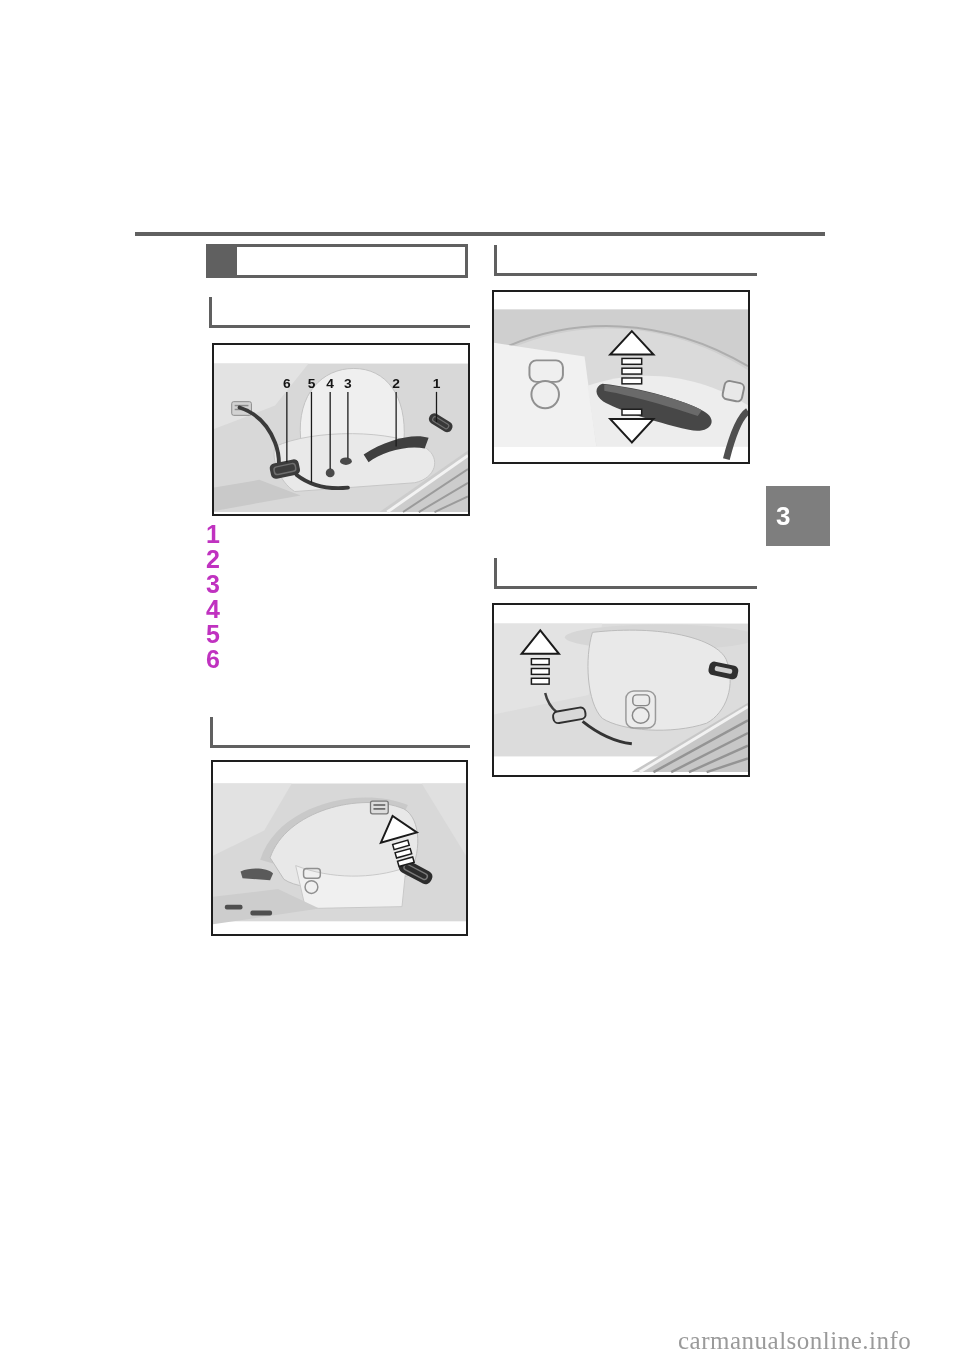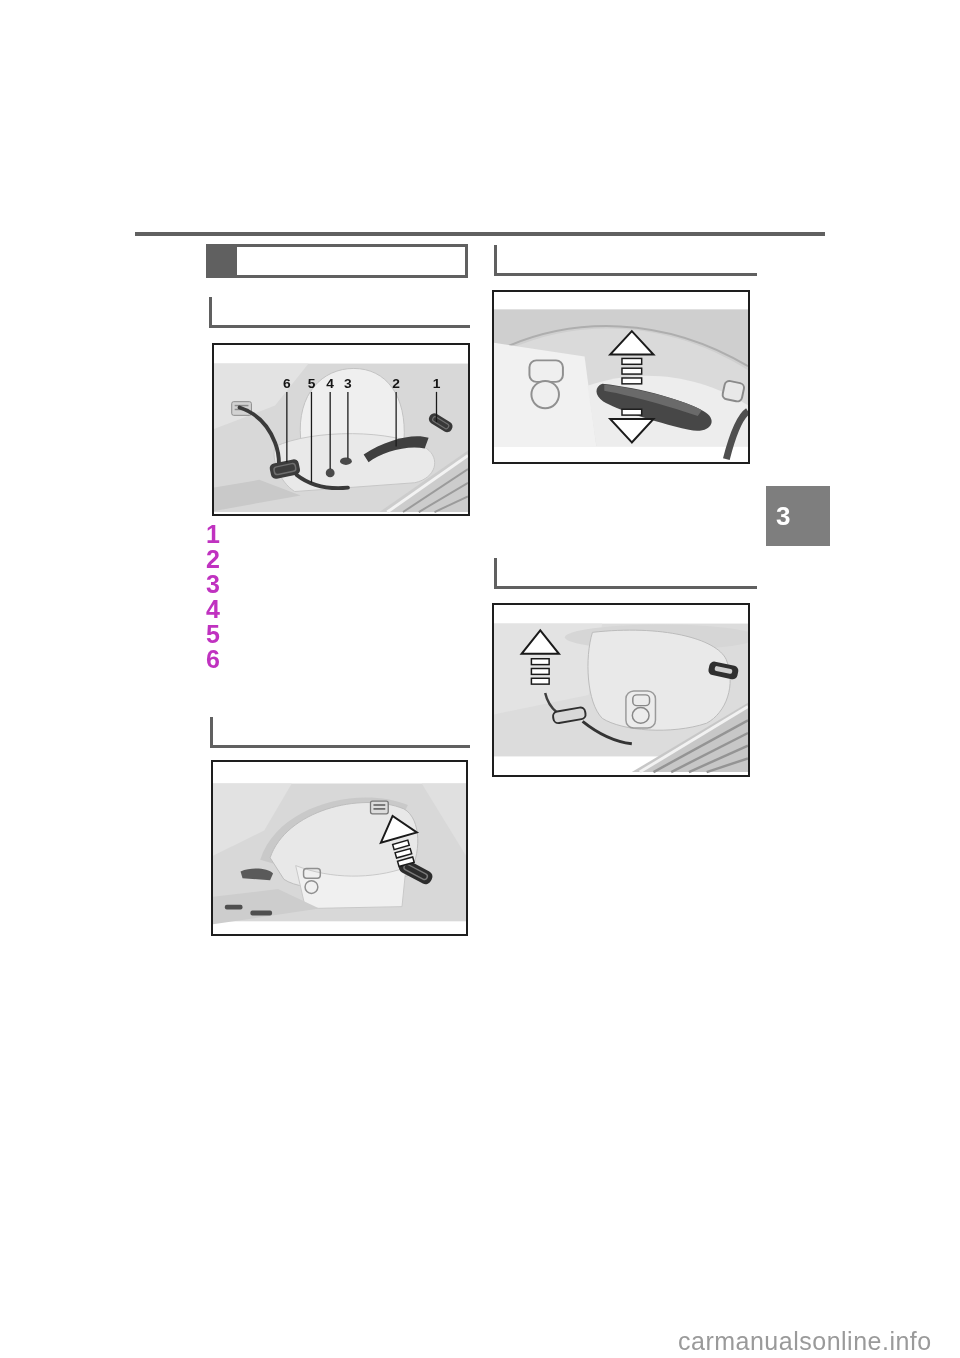--- a/index.html
+++ b/index.html
@@ -47,20 +47,21 @@
     background:var(--tab-gray,#7E7E7E);
   }
   .chapter-tab span{
     position:absolute;left:10px;top:0;height:60px;line-height:60px;
     color:#ffffff;font-size:26px;font-weight:bold;
   }
   .watermark{
     position:absolute;left:678px;top:1327px;
     font-size:25px;color:var(--watermark-gray,#9A9A9A);letter-spacing:0.5px;
     white-space:nowrap;
+    font-family:Liberation Serif, serif;
   }
   .callout-text{font-family:"Liberation Sans", sans-serif;font-weight:bold;font-size:14px;fill:var(--callout-ink,#151515);}
 </style>
 </head>
 <body>
 
 <div class="page">
 
   <div class="top-rule"></div>
 

